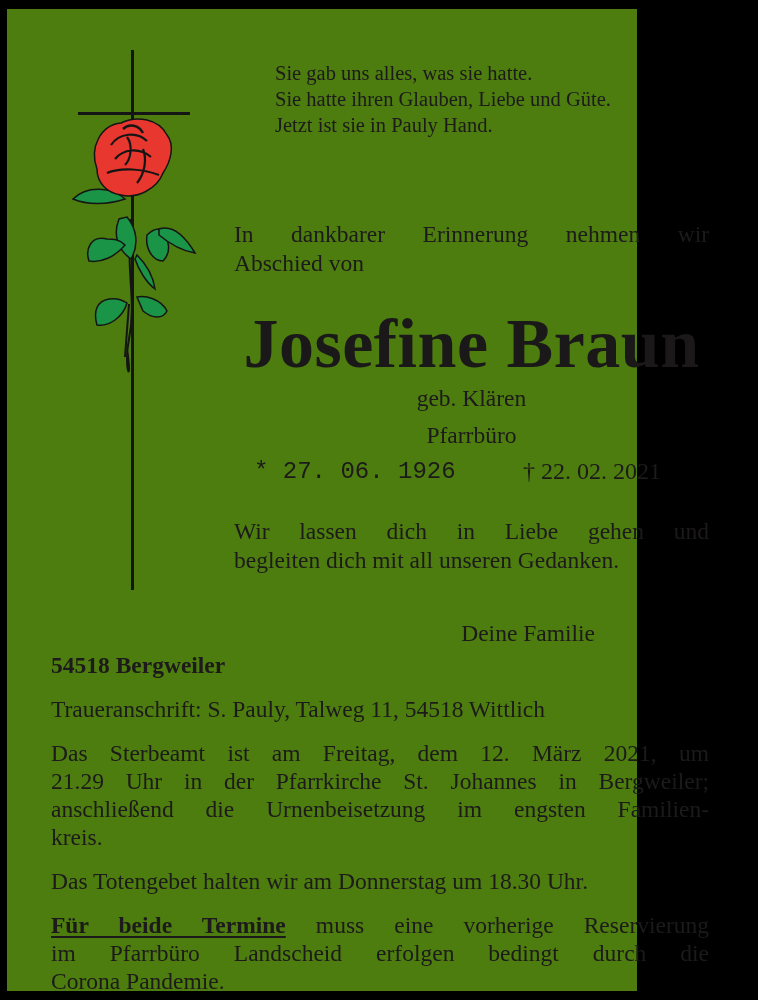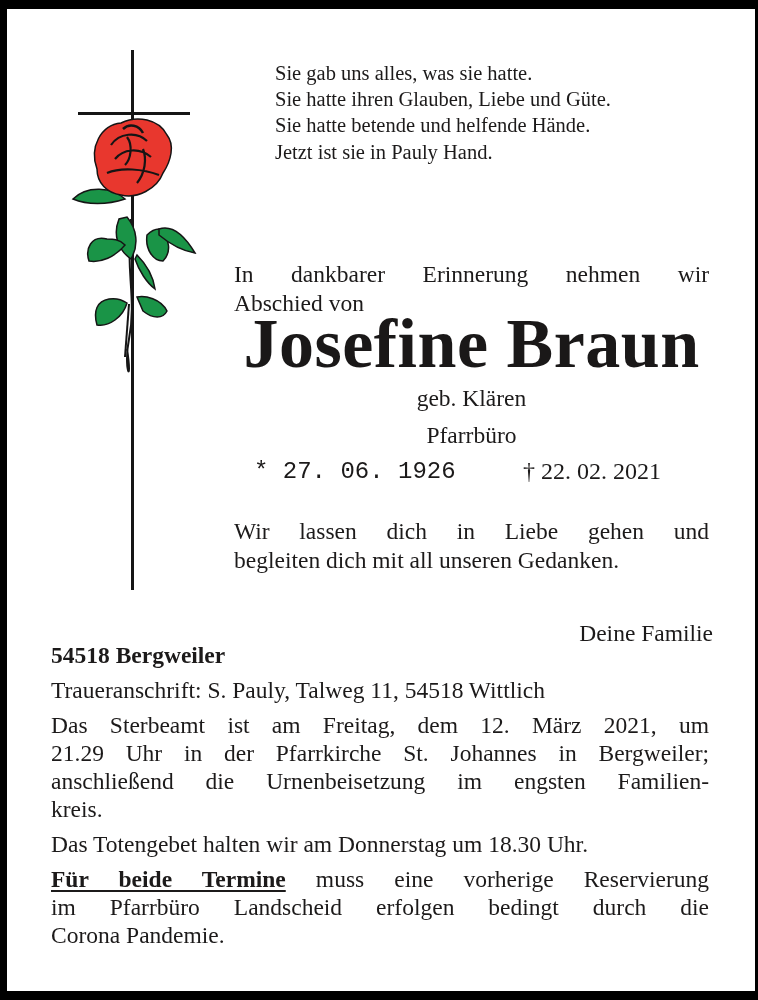--- a/index.html
+++ b/index.html
@@ -1,31 +1,31 @@
 <!DOCTYPE html>
 <html><head>
 <meta charset="utf-8">
 <style>
   html, body { margin: 0; padding: 0; background: #000; }
   body { width: 758px; height: 1000px; position: relative; overflow: hidden; }
   .frame {
-    position: absolute; left: 7px; top: 9px; width: 748px; height: 982px;
-    background: #ffffff; color: #1c1a1a;
+    position: absolute; left: 7px; top: 9px; width: 630px; height: 982px;
+    background: #4d7c0f; color: #1c1a1a;
     font-family: "DejaVu Serif", "Liberation Serif", serif;
   }
   .art { position: absolute; left: 60px; top: 40px; width: 150px; height: 560px; }
   .poem {
     position: absolute; left: 268px; top: 51px; width: 440px;
     font-family: "Liberation Serif", serif; font-size: 20.5px; line-height: 26.2px;
   }
   .poem div { white-space: nowrap; }
   .intro {
     position: absolute; left: 227px; top: 211px; width: 475px;
     font-family: "Liberation Serif", serif; font-size: 23.5px; line-height: 29px;
-    text-align: justify; text-align-last: left; margin-top: 40px;
+    text-align: justify; text-align-last: left;
   }
   .intro .l1 { text-align: justify; text-align-last: justify; display: block; }
   .name {
     position: absolute; left: 227px; top: 302px; width: 475px; text-align: center;
     font-family: "Liberation Serif", serif; font-weight: bold; font-size: 70px;
     line-height: 66px; letter-spacing: 0.5px; color: #1a1818;
   }
   .centerline {
     position: absolute; left: 227px; width: 475px; text-align: center;
     font-family: "Liberation Serif", serif; font-size: 23.5px; line-height: 28px;
@@ -38,21 +38,21 @@
   }
   .farewell .l1 { display: block; text-align: justify; text-align-last: justify; word-spacing: 6px; }
   .signature {
     position: absolute; right: 42px; top: 586px;
     font-family: "Liberation Serif", serif; font-size: 23.5px; line-height: 28px; margin-top: 24px;
   }
   .bottom {
     position: absolute; left: 44px; top: 626px; width: 658px;
     font-family: "Liberation Serif", serif; font-size: 23.5px; line-height: 28px;
   }
-  .bottom p { margin: 6px 0 7px 0; }
+  .bottom p { margin: 16px 0 7px 0; }
   .place { font-weight: bold; }
   .just-line { display: block; text-align: justify; text-align-last: justify; }
   .notice-strong { font-weight: bold; text-decoration: underline; text-decoration-thickness: 2px; text-underline-offset: 3px; }
 </style>
 </head>
 <body>
 
 <div class="frame">
 
   <svg class="art" viewBox="0 0 150 560" xmlns="http://www.w3.org/2000/svg">
@@ -73,21 +73,20 @@
     <path d="M70 248 C 78 246, 94 250, 100 262 C 96 270, 86 270, 76 262 Z" fill="#1a9447" stroke="#151515" stroke-width="1.5"></path>
 
     <path d="M30 120 C 22 98, 34 76, 54 74 C 70 66, 92 70, 100 86 C 108 96, 104 112, 96 124 C 90 140, 70 150, 54 146 C 40 144, 30 134, 30 120 Z" fill="#e8372e" stroke="#151515" stroke-width="1.5"></path>
     <path d="M44 96 C 52 84, 70 82, 80 92 M48 110 C 56 100, 72 98, 84 108 M40 124 C 54 118, 76 120, 92 126 M60 88 C 66 96, 64 110, 58 116 M76 100 C 80 110, 78 124, 70 134" stroke="#151515" stroke-width="2.2" fill="none"></path>
     <path d="M56 80 C 62 74, 72 76, 76 84" stroke="#151515" stroke-width="2.5" fill="none"></path>
   </svg>
 
   <div class="poem">
     <div>Sie gab uns alles, was sie hatte.</div>
     <div>Sie hatte ihren Glauben, Liebe und Güte.</div>
-    <div>Sie hatte betende und helfende Hände.</div>
     <div>Jetzt ist sie in Pauly Hand.</div>
   </div>
 
   <div class="intro">
     <span class="l1">In dankbarer Erinnerung nehmen wir</span>
     <span>Abschied von</span>
   </div>
 
   <div class="name">Josefine Braun</div>
 

